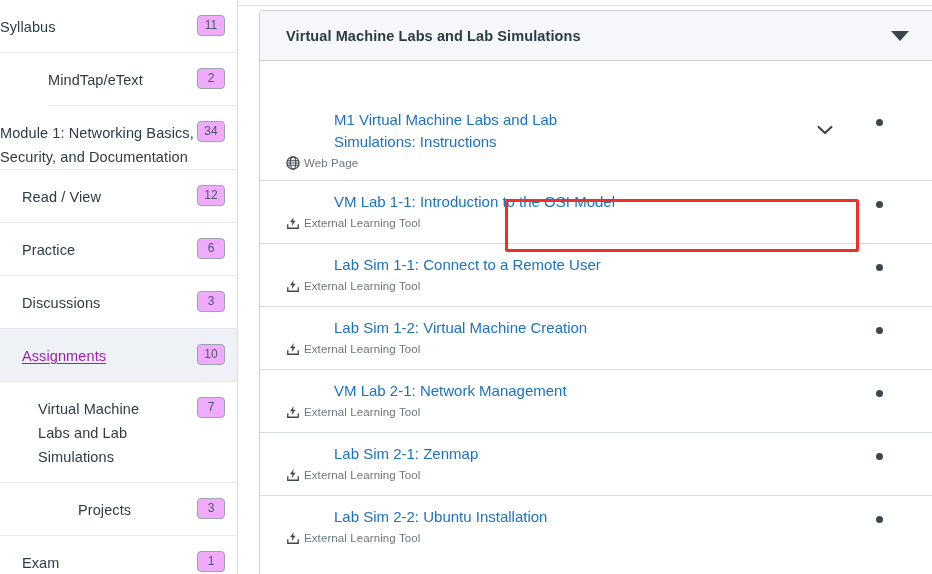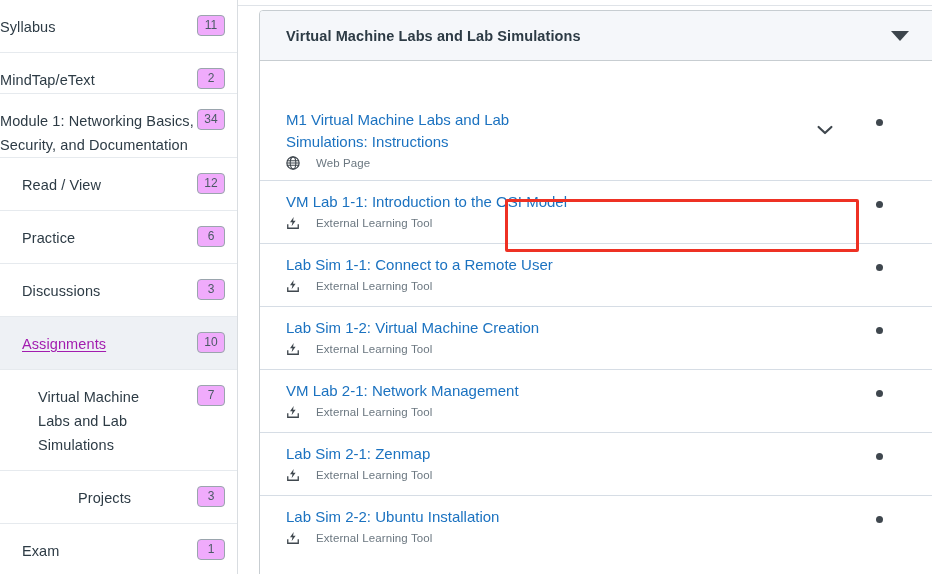--- a/index.html
+++ b/index.html
@@ -173,28 +173,29 @@
 
   .row-main { flex: 1 1 auto; min-width: 0; }
 
   .row-title {
     color: #1b72c0;
     font-size: 15px;
     line-height: 22px;
     text-decoration: none;
     display: inline-block;
     max-width: 300px;
+    margin-left: 48px;
   }
   .row-title.wide { max-width: 520px; }
 
   .row-sub {
     display: flex;
     align-items: center;
     margin-top: 3px;
-    gap: 16px;
+    gap: 4px;
   }
   .row-sub-label {
     font-size: 11.5px;
     color: #6b7780;
     letter-spacing: 0.1px;
   }
 
   .icon-globe, .icon-lti {
     flex: 0 0 auto;
     width: 14px;
@@ -244,21 +245,21 @@
 <body>
 
 <div id="app">
 
   <nav class="sidebar">
     <div id="sidebar-items">
         <div class="nav-item nav-level-0" style="padding-top: 13px; padding-bottom: 13px;">
           <span class="nav-label">Syllabus</span>
           <span class="nav-badge">11</span>
         </div>
-        <div class="nav-item nav-level-0" style="padding-top: 13px; padding-bottom: 1px;">
+        <div class="nav-item nav-level-0" style="padding-top: 13px; padding-bottom: 13px; margin-left: 48px;">
           <span class="nav-label">MindTap/eText</span>
           <span class="nav-badge">2</span>
         </div>
         <div class="nav-item nav-level-0" style="padding-top: 13px; ">
           <span class="nav-label">Module 1: Networking Basics, Security, and Documentation</span>
           <span class="nav-badge">34</span>
         </div>
         <div class="nav-item nav-level-1" style="padding-top: 13px; padding-bottom: 13px;">
           <span class="nav-label">Read / View</span>
           <span class="nav-badge">12</span>

